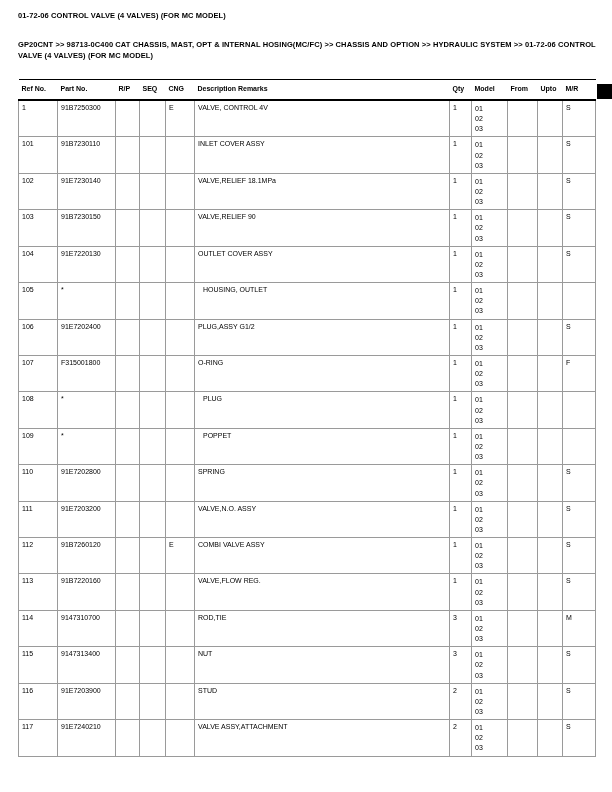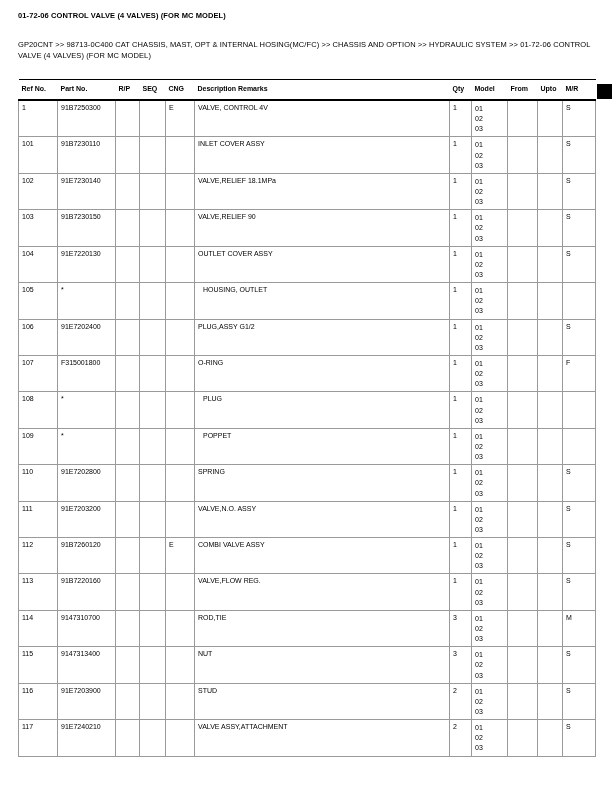--- a/index.html
+++ b/index.html
@@ -21,21 +21,21 @@
     font-weight: bold;
     letter-spacing: 0.1px;
     text-align: center;
   }
   .breadcrumb {
     position: absolute;
     left: 18px;
     top: 40px;
     width: 578px;
     font-size: 7.5px;
-    font-weight: normal;
+    font-weight: bold;
     line-height: 1.4;
     letter-spacing: 0.1px;
   }
   table.parts {
     position: absolute;
     left: 18px;
     top: 79px;
     width: 577px;
     border-collapse: collapse;
     table-layout: fixed;

